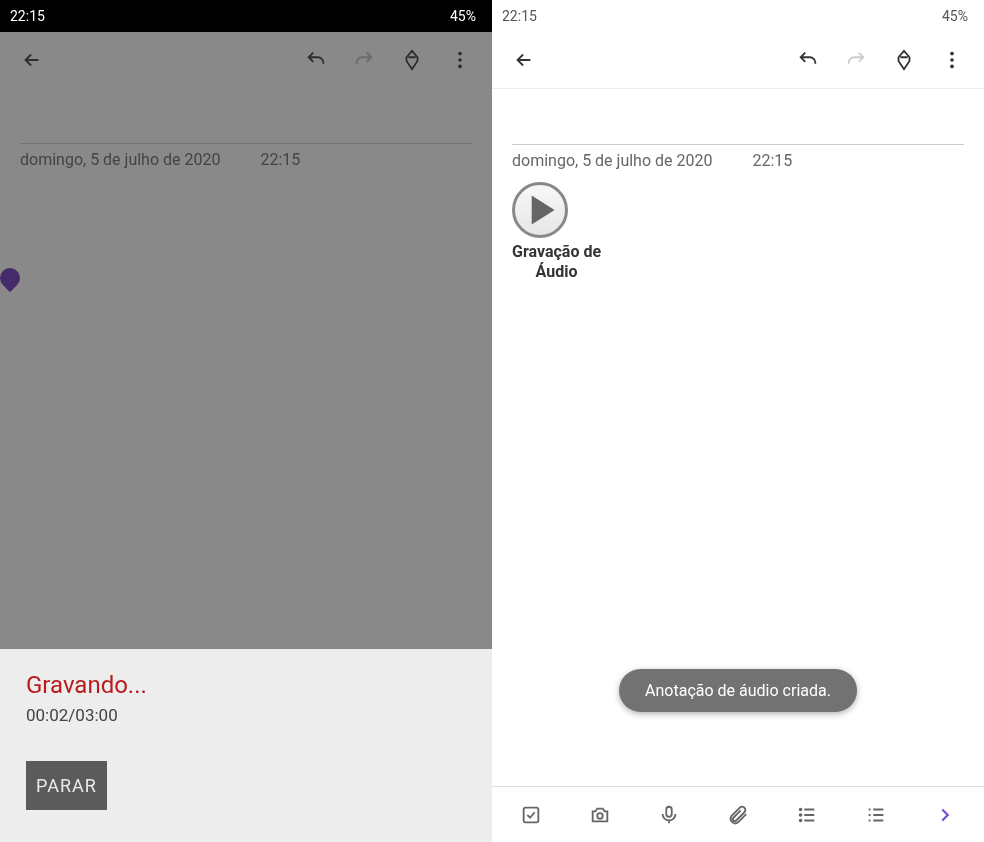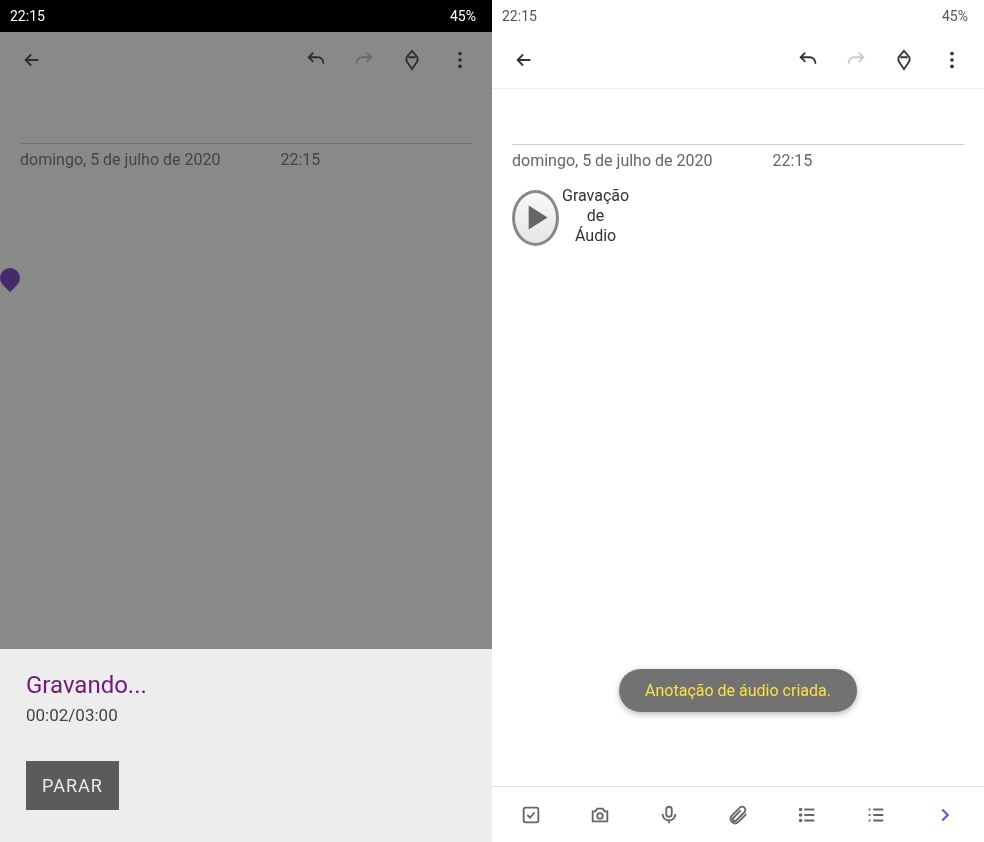--- a/index.html
+++ b/index.html
@@ -23,54 +23,54 @@
 
   
   .app-bar { height: 56px; display:flex; align-items:center; padding: 0 10px; gap:4px; }
   .app-bar .spacer { flex:1; }
   .icon-btn { width:44px; height:44px; display:flex; align-items:center; justify-content:center; }
   .icon-btn svg { width:22px; height:22px; }
 
   
   .content { flex:1; position:relative; padding: 16px 20px; }
   .title-line { height: 40px; border-bottom: 1px solid #ccc; margin-bottom: 6px; }
-  .meta-row { display:flex; gap: 60px; font-size:16px; color:#666; margin-bottom: 10px; }
+  .meta-row { display:flex; gap: 40px; font-size:16px; color:#666; margin-bottom: 10px; }
 
   
   .purple-drop {
     position:absolute; left:0px; top: 180px;
     width:20px; height:20px; background:#6a2fbf; border-radius:50% 50% 50% 0; transform: rotate(-45deg);
   }
 
   
   .record-sheet {
     position:absolute; left:0; bottom:0; width:100%; background:#ededed;
     padding: 22px 26px 32px 26px;
   }
-  .record-title { font-size:24px; color:#701a75; margin-bottom:6px; }
+  .record-title { font-size:24px; color:#b91c1c; margin-bottom:6px; }
   .record-time { font-size:17px; color:#444; margin-bottom:36px; }
   .stop-btn {
     display:inline-block; background:#5b5b5b; color:#eaeaea;
-    font-size:18px; letter-spacing:1px; padding:14px 16px;
-  }
-
-  
-  .play-block { display:flex; flex-direction:row; align-items:flex-end; width:120px; margin-top:12px; }
+    font-size:18px; letter-spacing:1px; padding:14px 10px;
+  }
+
+  
+  .play-block { display:flex; flex-direction:column; align-items:flex-start; width:120px; margin-top:12px;font-weight:bold; }
   .play-circle {
     width:56px; height:56px; border-radius:50%; border:3px solid #888;
     display:flex; align-items:center; justify-content:center;
     background: linear-gradient(#f8f8f8,#e6e6e6);
   }
   .play-label { font-size:16px; color:#333; text-align:center; margin-top:4px; line-height:1.25; }
 
   
   .toast {
     position:absolute; left:50%; transform:translateX(-50%);
     bottom: 74px;
-    background:#727272; color:#fde047; font-size:16px;
+    background:#727272; color:#ffffff; font-size:16px;
     padding: 12px 26px; border-radius: 30px;
     box-shadow: 0 2px 6px rgba(0,0,0,.3);
   }
 
   
   .bottom-toolbar {
     height:56px; border-top:1px solid #ddd; display:flex; align-items:center;
     justify-content:space-around; padding:0 4px; background:#fff;
   }
   .bottom-toolbar .tb-btn { flex:1; display:flex; align-items:center; justify-content:center; height:100%; }

